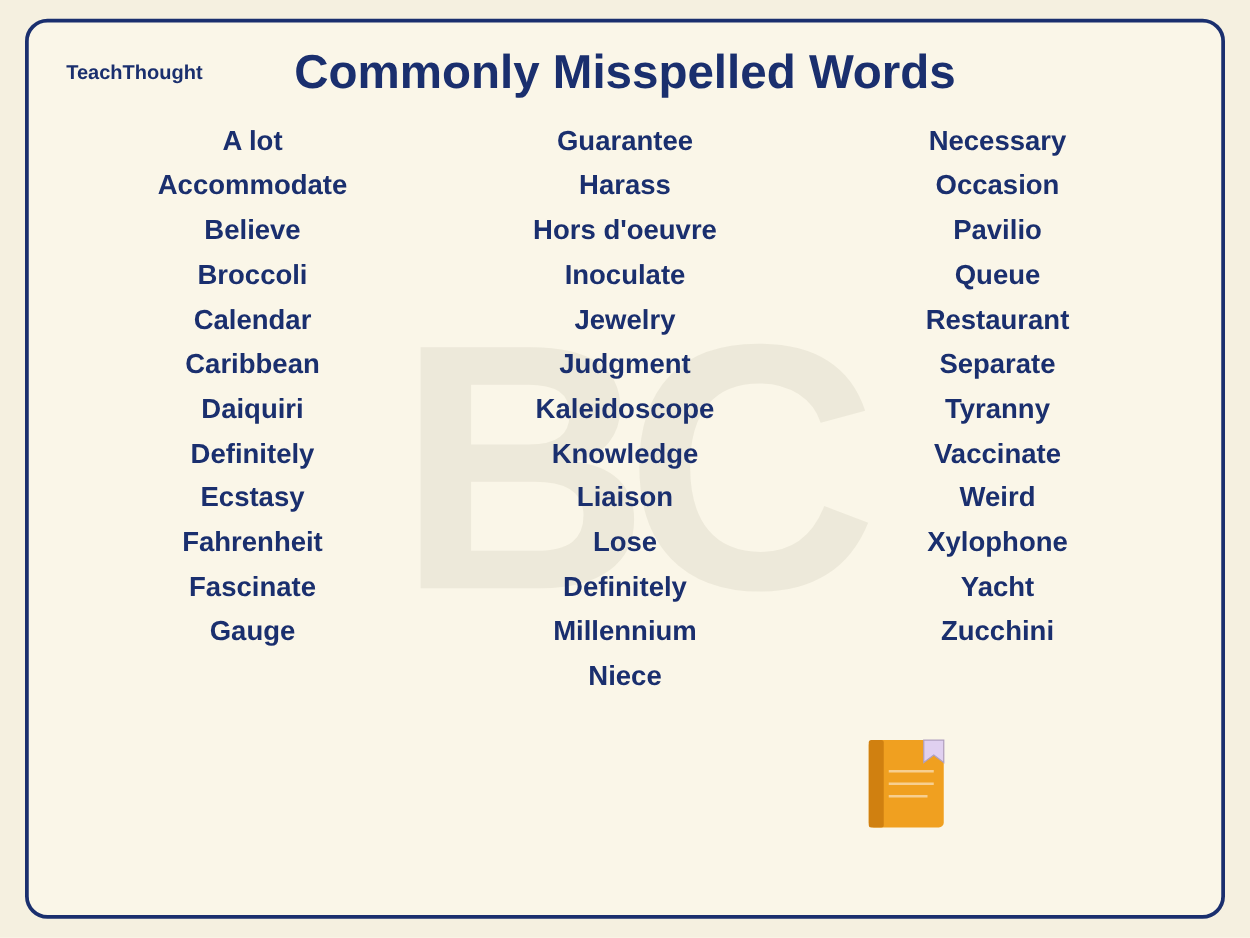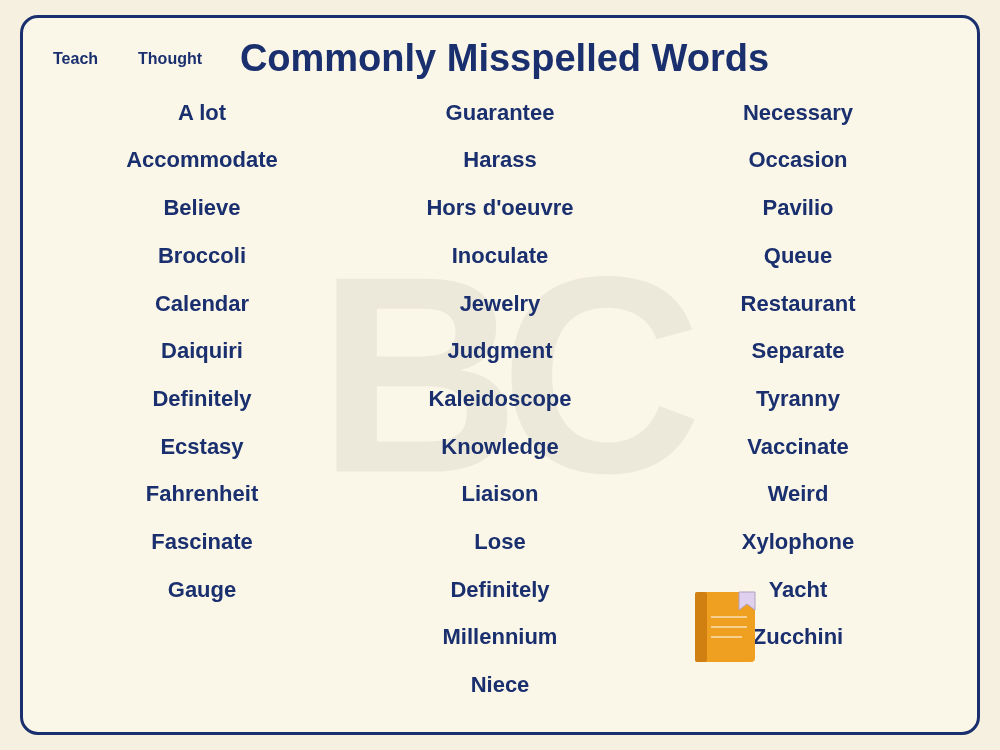--- a/index.html
+++ b/index.html
@@ -75,21 +75,21 @@
       gap: 0;
       position: relative;
       z-index: 1;
     }
 
     .column {
       flex: 1;
       display: flex;
       flex-direction: column;
       align-items: center;
-      gap: 18px;
+      gap: 6px;
     }
 
     .word {
       font-size: 22px;
       font-weight: 800;
       color: #1a2f6e;
       font-family: Arial, Helvetica, sans-serif;
       text-align: center;
       line-height: 1.35;
     }
@@ -104,34 +104,35 @@
     }
   </style>
 </head>
 <body>
 
 <div class="card">
   <div class="watermark">BC</div>
 
   <div class="header">
     <div class="logo">
-      <span>Teach</span><span style="font-weight:bold;margin-left:40px;">Thought</span>
+      <span>Teach</span><span style="font-weight:bold;">Thought</span>
     </div>
     <div class="title">Commonly Misspelled Words</div>
     <div style="min-width:140px;"></div>
   </div>
 
   <div class="content">
 
     <div class="column" id="col-left">
     <div class="word">A lot</div>
         <div class="word">Accommodate</div>
         <div class="word">Believe</div>
         <div class="word">Broccoli</div>
         <div class="word">Calendar</div>
+        <div class="word">Caribbean</div>
         <div class="word">Daiquiri</div>
         <div class="word">Definitely</div>
         <div class="word">Ecstasy</div>
         <div class="word">Fahrenheit</div>
         <div class="word">Fascinate</div>
         <div class="word">Gauge</div>
       </div>
 
     <div class="column" id="col-middle">
     <div class="word">Guarantee</div>

